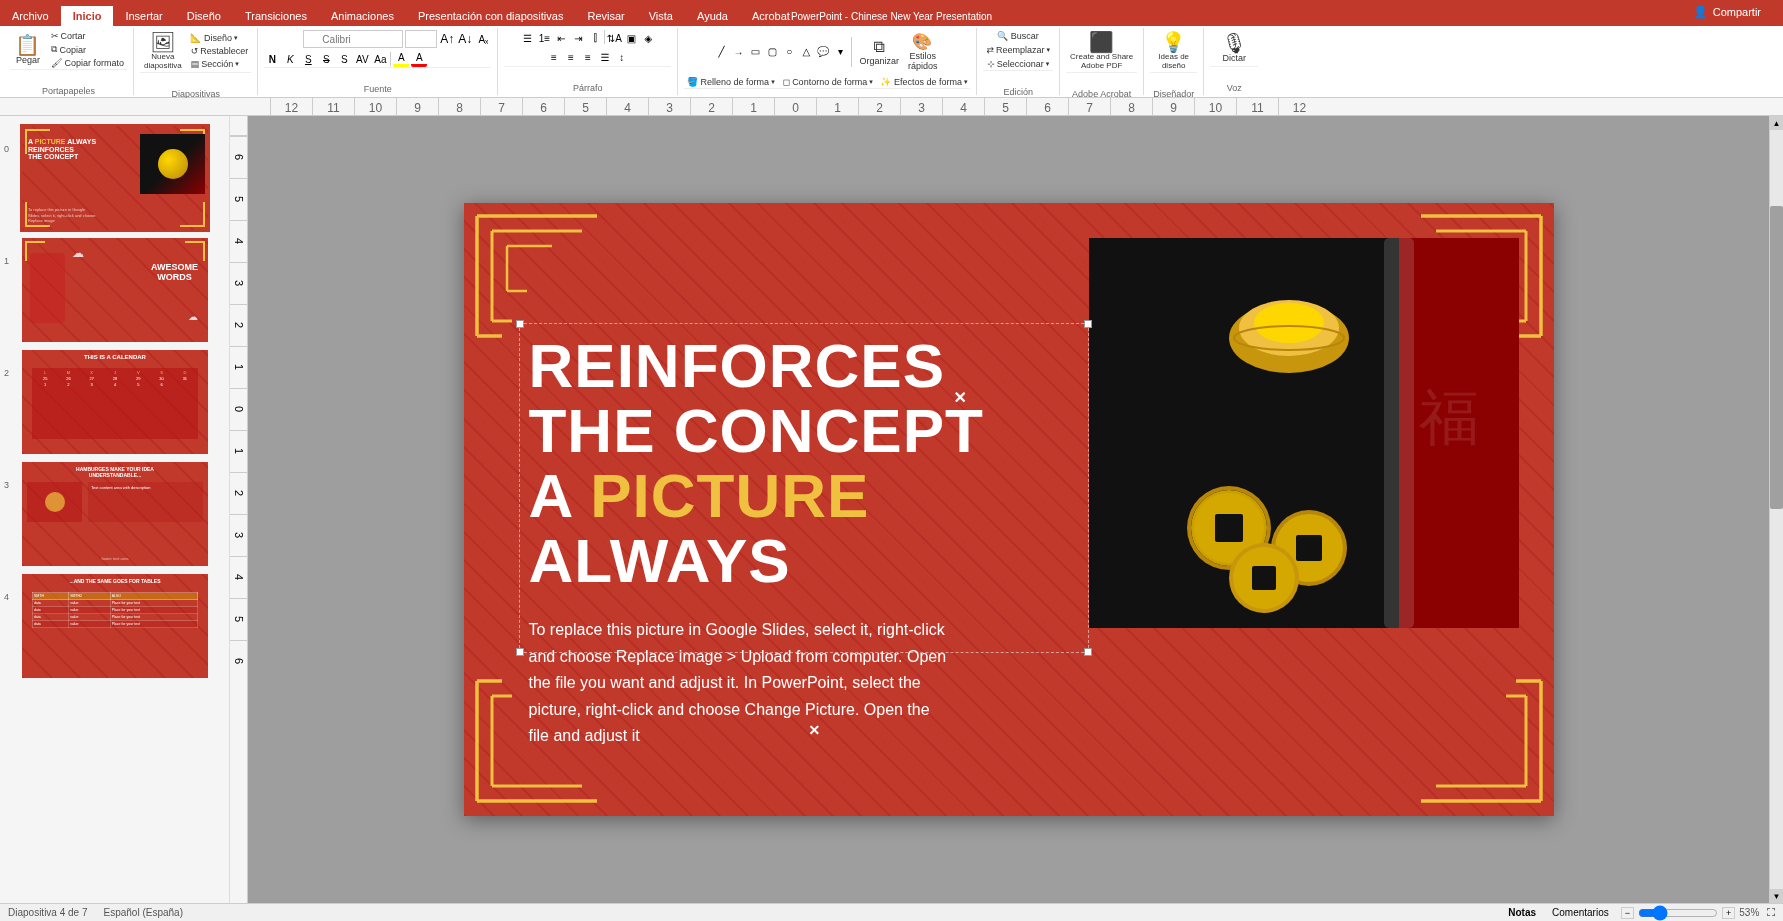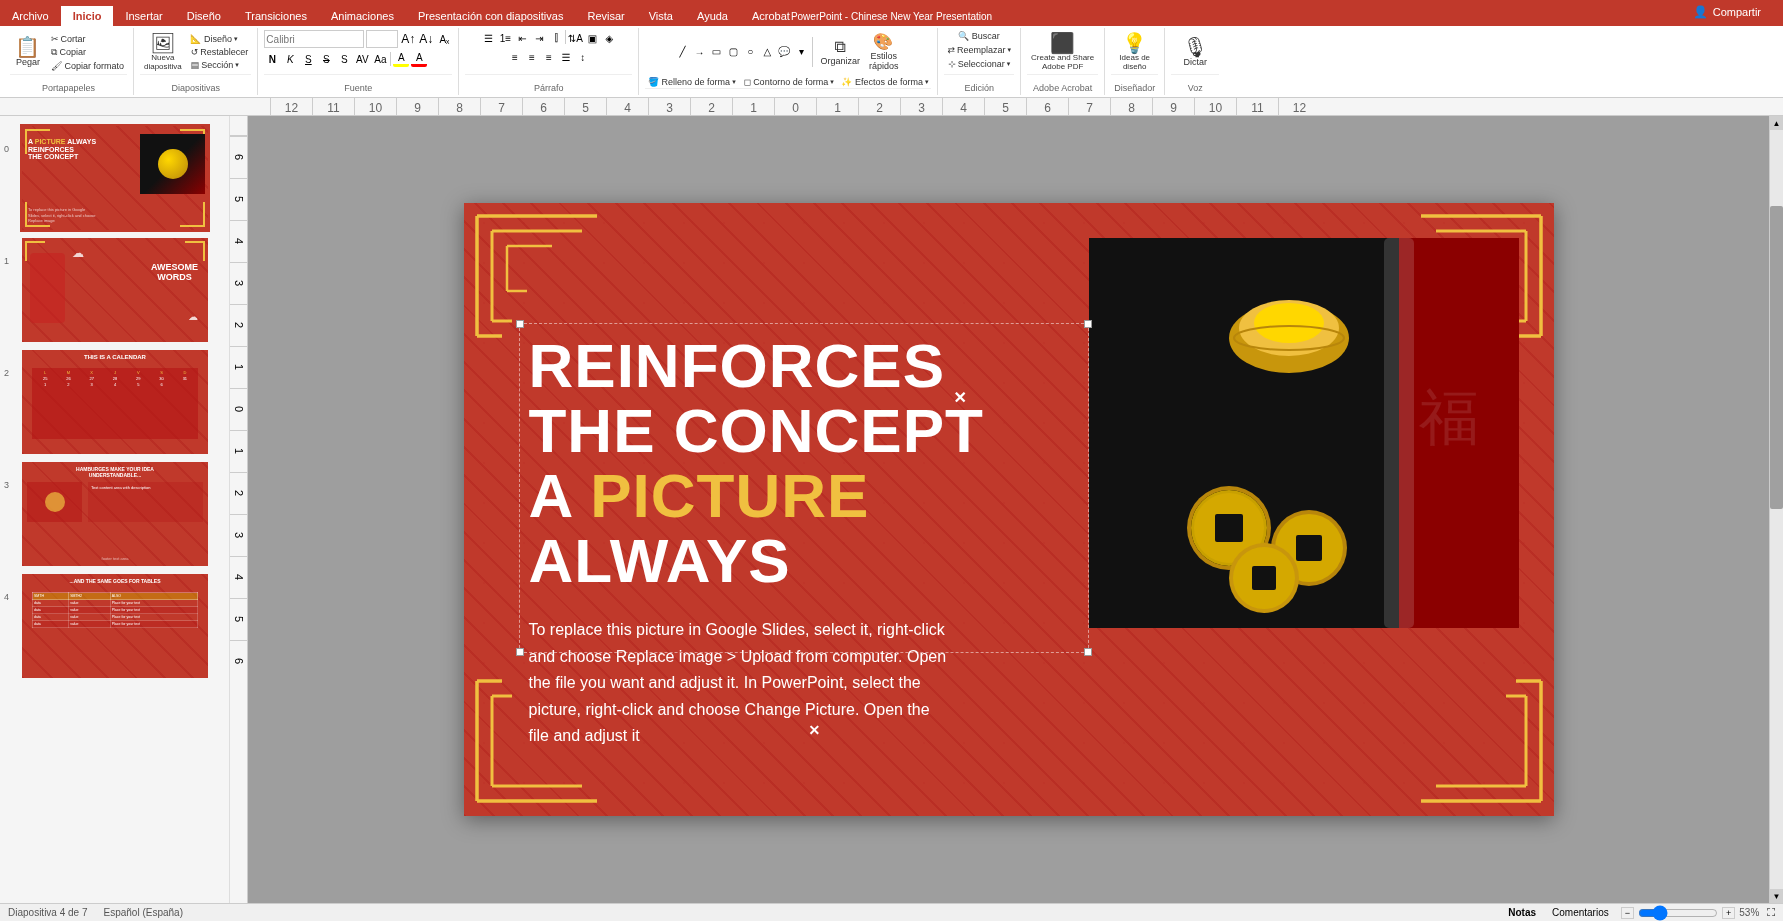--- a/index.html
+++ b/index.html
@@ -32,21 +32,21 @@
       flex-direction: column;
       align-items: center;
       border-right: 1px solid #ddd;
       padding: 2px 6px;
       min-width: 60px;
     }
     .ribbon-group-label {
       font-size: 9px;
       color: #666;
       margin-top: auto;
-      padding-top: 8px;
+      padding-top: 16px;
       border-top: 1px solid #eee;
       width: 100%;
       text-align: center;
     }
     .ribbon-group-content {
       display: flex;
       align-items: center;
       gap: 2px;
       flex: 1;
     }
@@ -86,21 +86,22 @@
       border: 1px solid #ccc;
       text-align: center;
       font-size: 10px;
     }
 
     .font-name-box {
       width: 100px;
       height: 18px;
       border: 1px solid #ccc;
       font-size: 10px;
-      padding: 0 1px;
+      padding: 0 18px;
+      margin-left: 39px;
     }
 
     .small-btns-col {
       display: flex;
       flex-direction: column;
       gap: 1px;
     }
 
     .slides-panel {
       width: 230px;

